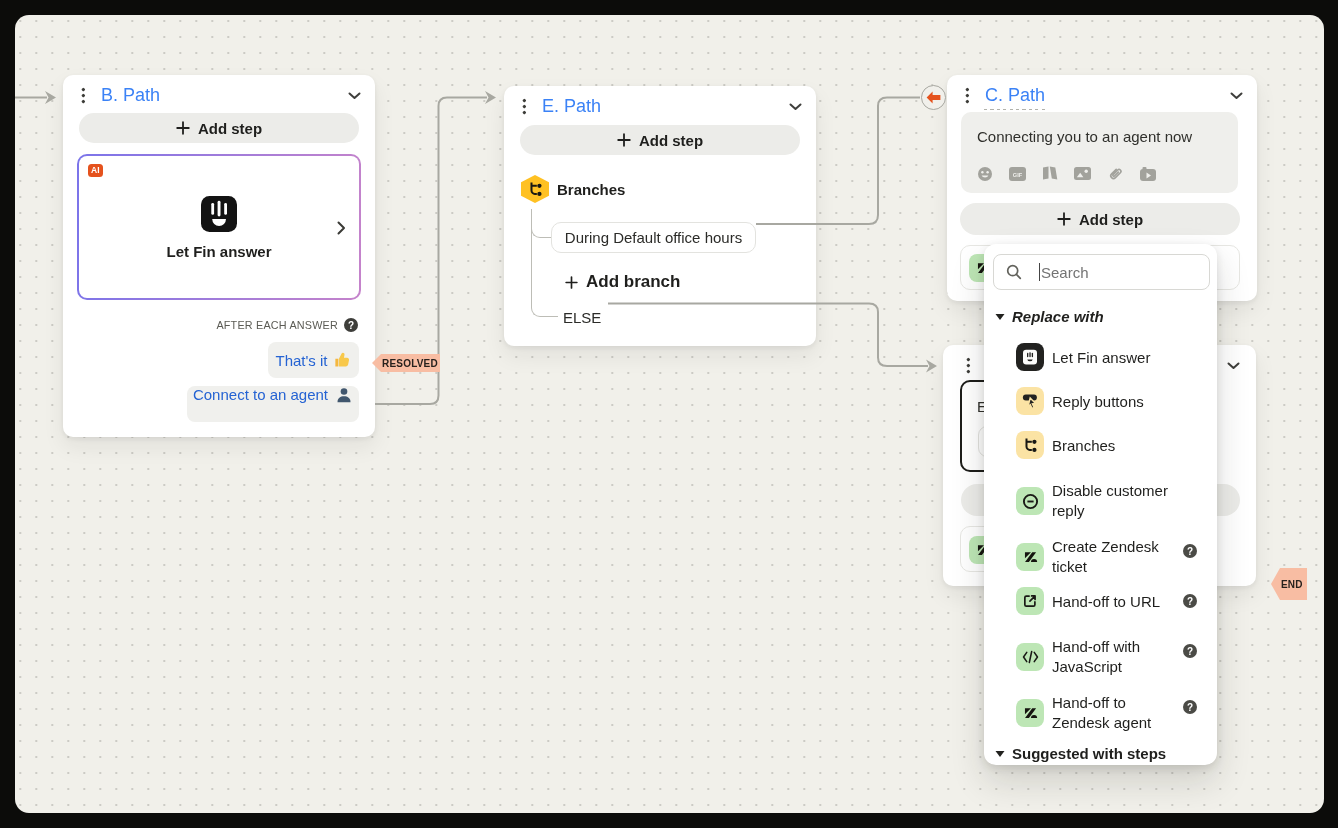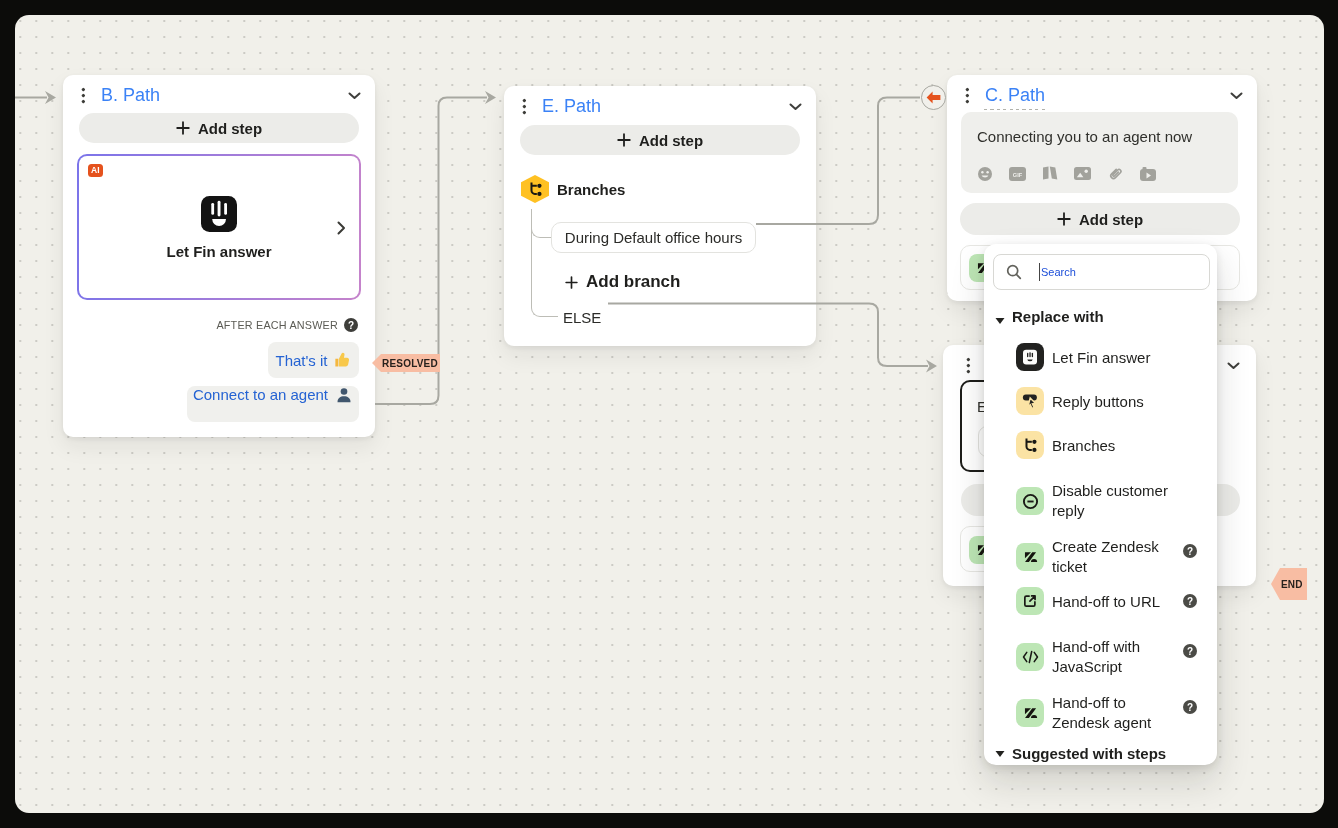--- a/index.html
+++ b/index.html
@@ -232,23 +232,23 @@
     <span style="padding-left:10px;">END</span>
   </div>
 
 <div id="dropdown" style="position:absolute;left:984px;top:244px;width:233px;height:521px;background:#fff;border-radius:12px;box-shadow:0 3px 8px rgba(30,30,25,.12),0 16px 34px rgba(30,30,25,.16);font-size:15px;color:#1f1f1d;">
   <div style="position:absolute;left:9px;top:10px;width:217px;height:36px;border:1px solid #D8D8D4;border-radius:8px;box-sizing:border-box;display:flex;align-items:center;">
     <svg style="margin-left:12px;" width="16" height="16" viewBox="0 0 16 16">
         <circle cx="6.7" cy="6.7" r="5" fill="none" stroke="#62625c" stroke-width="1.7"></circle>
         <path d="M10.4 10.4 L14.3 14.3" stroke="#62625c" stroke-width="1.7" stroke-linecap="round"></path>
       </svg>
     <span style="width:1px;height:18px;background:#444;margin-left:17px;"></span>
-    <span style="font-size:11px;color:#1d4ed8;margin-left:1px;">Search</span>
-  </div>
-  <div style="position:absolute;left:11px;top:64px;display:flex;align-items:flex-end;gap:7px;">
+    <span style="font-size:15px;color:#737373;margin-left:1px;">Search</span>
+  </div>
+  <div style="position:absolute;left:11px;top:64px;display:flex;align-items:center;gap:7px;font-style:italic;">
     <svg width="10" height="8" viewBox="0 0 10 8">
         <path d="M0.5 1 H9.5 L5 7 Z" fill="#22221f"></path>
       </svg>
     <span style="font-weight:bold;">Replace with</span>
   </div>
 
   <div style="position:absolute;left:32px;top:99px;display:flex;align-items:center;gap:8px;">
     <div class="row-ic" style="background:#222220;">
       <svg width="28" height="28" viewBox="0 0 28 28">
           <rect x="7" y="6.8" width="14" height="14.6" rx="3.2" fill="#FCFCFA"></rect>

